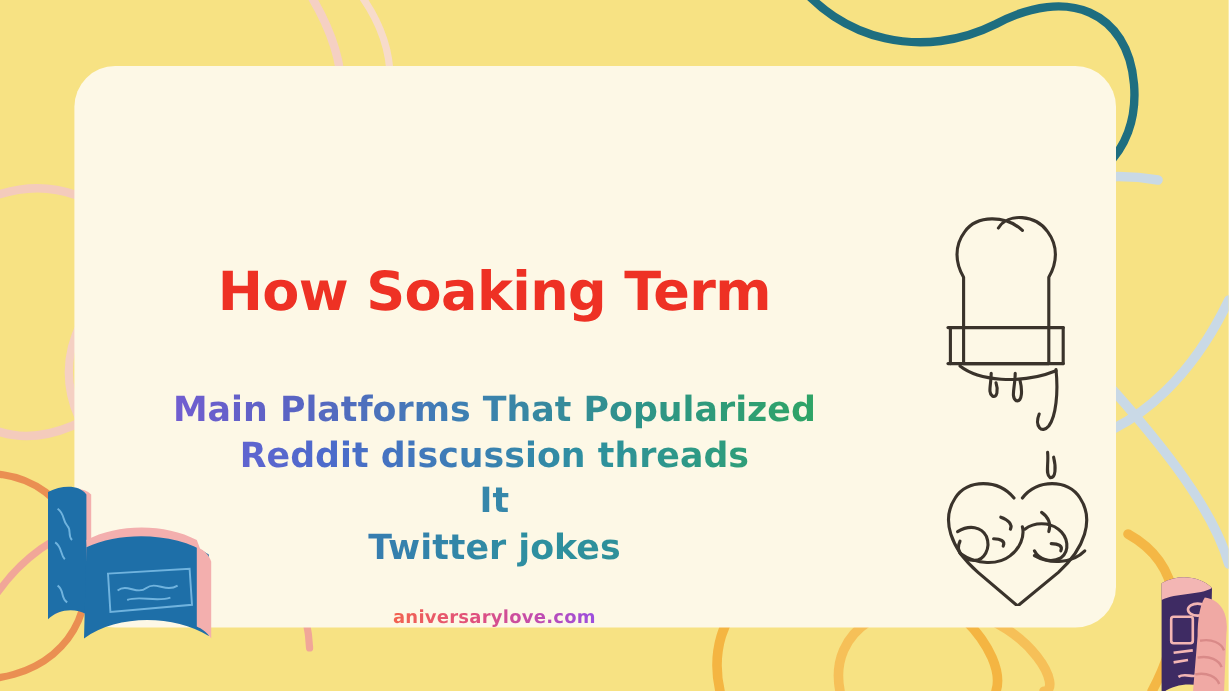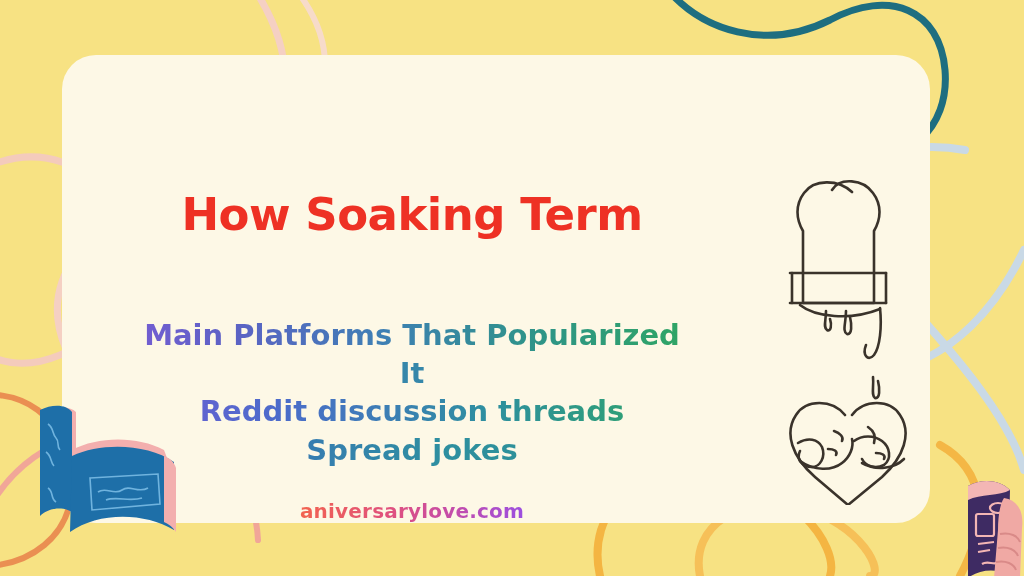--- a/index.html
+++ b/index.html
@@ -61,21 +61,20 @@
     font-weight: bold;
     font-size: 45px;
     line-height: 1.18;
     letter-spacing: -0.5px;
     color: #EE3124;
     margin: 0;
   }
   .subtitle-block {
     width: 620px;
     text-align: center;
-    margin-top: 22px;
     font-family: "DejaVu Sans", sans-serif;
     font-weight: bold;
     font-size: 29px;
     line-height: 1.32;
   }
   .grad-line {
     display: block;
     background-image: linear-gradient(90deg, #7B5BD6 0%, #5B63C4 22%, #3E7FB4 45%, #2E9488 70%, #2FA95C 100%);
     -webkit-background-clip: text;
     background-clip: text;
@@ -88,21 +87,21 @@
   .grad-line.l3 {
     background-image: linear-gradient(90deg, #7B5BD6 0%, #4C6BCB 28%, #2E8FA0 62%, #2FA95C 100%);
   }
   .grad-line.l4 {
     background-image: linear-gradient(90deg, #4361C9 0%, #2E8FA0 55%, #2E9488 100%);
   }
   .url {
     margin-top: 30px;
     font-family: "DejaVu Sans", sans-serif;
     font-weight: bold;
-    font-size: 20px;
+    font-size: 15px;
     letter-spacing: 0.2px;
     background-image: linear-gradient(90deg, #F2634F 0%, #E0517E 40%, #C04CB0 72%, #9B4FE0 100%);
     -webkit-background-clip: text;
     background-clip: text;
     color: transparent;
     -webkit-text-fill-color: transparent;
   }
   .art {
     position: absolute;
   }
@@ -207,21 +206,21 @@
 
   <div class="content">
 
     <h1 class="headline">
       <span>How Soaking Term</span><br>
       <br>
     </h1>
 
     <div class="subtitle-block">
       <span class="grad-line">Main Platforms That Popularized</span>
+      <span class="grad-line l3">Reddit discussion threads</span>
       <span class="grad-line short">It</span>
-      <span class="grad-line l3">Reddit discussion threads</span>
-      <span class="grad-line l4">Spread jokes</span>
+      <span class="grad-line l4">Twitter jokes</span>
     </div>
 
     <div class="url">aniversarylove.com</div>
   </div>
 
 </div>
 
 </body></html>

